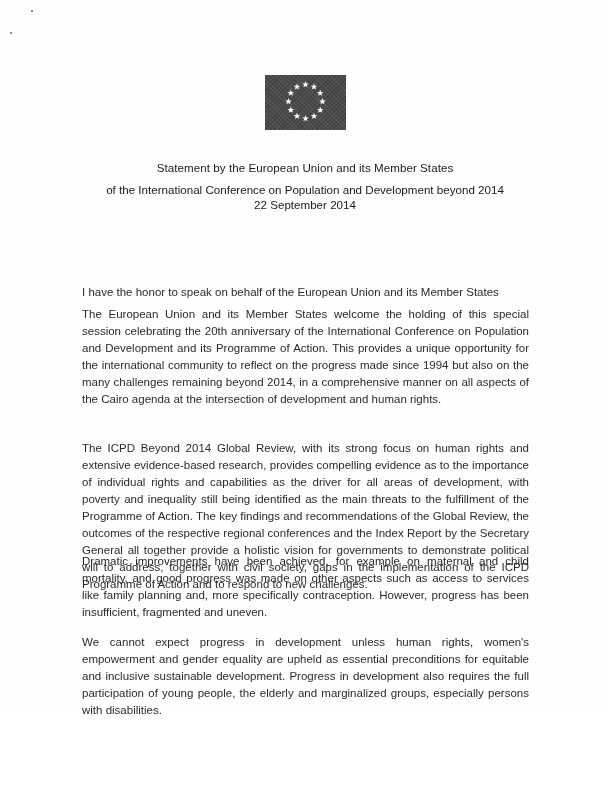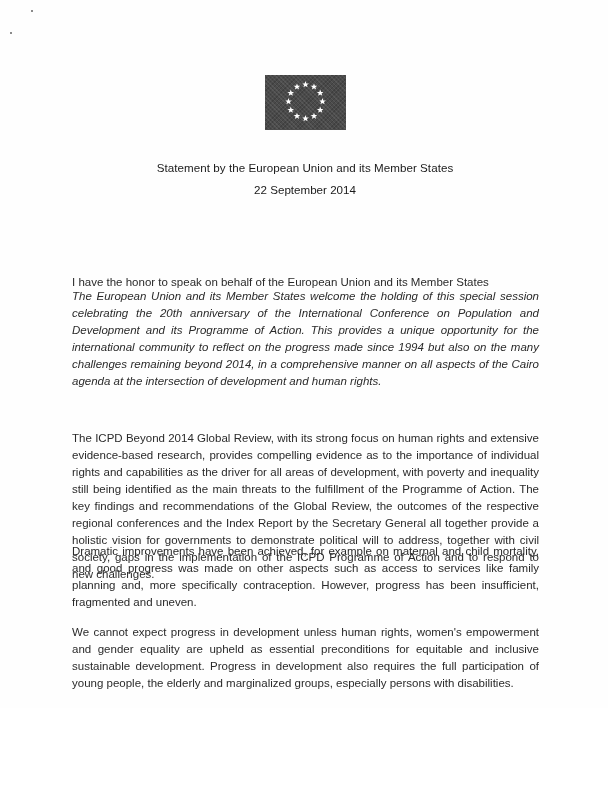--- a/index.html
+++ b/index.html
@@ -59,23 +59,23 @@
     .date { }
     .body-text {
       position: absolute;
       left: 72px;
       width: 467px;
       font-size: 11.5px;
       line-height: 17px;
       color: #2a2a2a;
       text-align: justify;
     }
-    .body-text p { margin: 0; }
+    .body-text p { margin: 10px; }
     .p0 { top: 274px; }
-    .p1 { top: 288px; font-style: italic; }
+    .p1 { top: 296px; }
     .p2 { top: 430px; }
     .p3 { top: 543px; }
     .p4 { top: 624px; }
     .last-left { text-align-last: left; }
   </style>
 </head>
 <body>
 
 <div class="page">
 
@@ -98,20 +98,21 @@
       <use href="#star" x="25.8" y="35"></use>
       <use href="#star" x="23.5" y="26.5"></use>
       <use href="#star" x="25.8" y="18"></use>
       <use href="#star" x="32" y="11.8"></use>
     </svg>
   </div>
 
   <div class="heading-block title">Statement by the European Union and its Member States</div>
 
   <div class="heading-block subtitle">
+    <div>of the International Conference on Population and Development beyond 2014</div>
     <div class="date">22 September 2014</div>
   </div>
 
   <div class="body-text p0">
     <p style="text-align:left;">I have the honor to speak on behalf of the European Union and its Member States</p>
   </div>
 
   <div class="body-text p1">
     <p class="last-left">The European Union and its Member States welcome the holding of this special session celebrating the 20th anniversary of the International Conference on Population and Development and its Programme of Action. This provides a unique opportunity for the international community to reflect on the progress made since 1994 but also on the many challenges remaining beyond 2014, in a comprehensive manner on all aspects of the Cairo agenda at the intersection of development and human rights.</p>
   </div>

